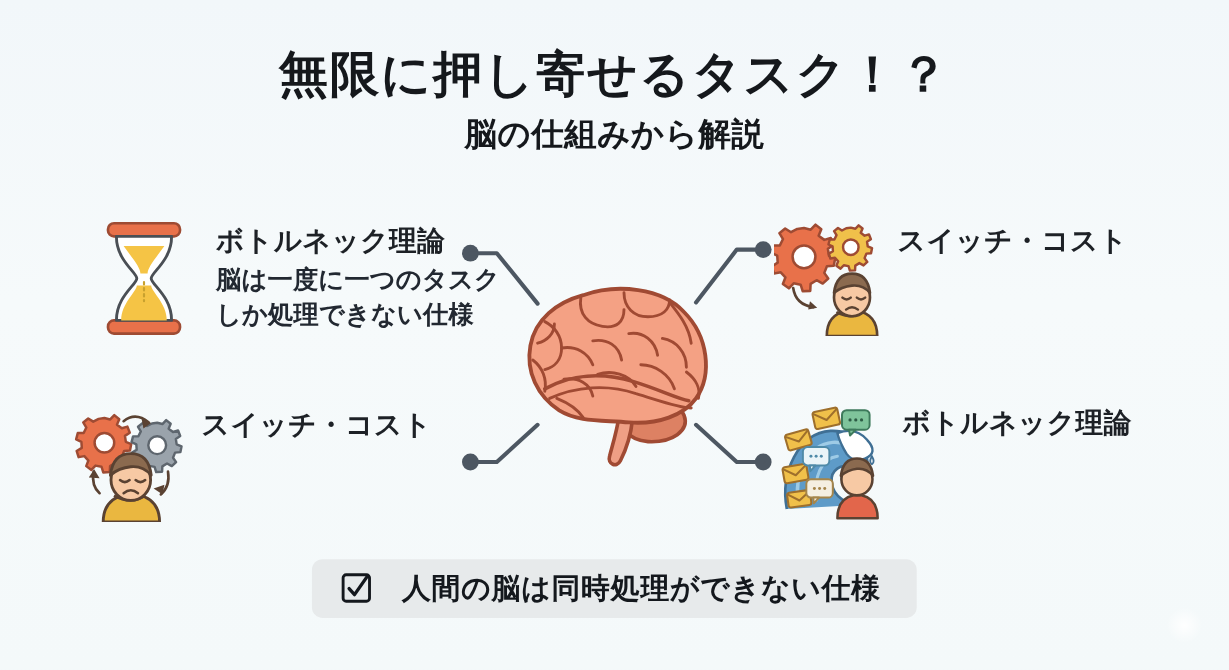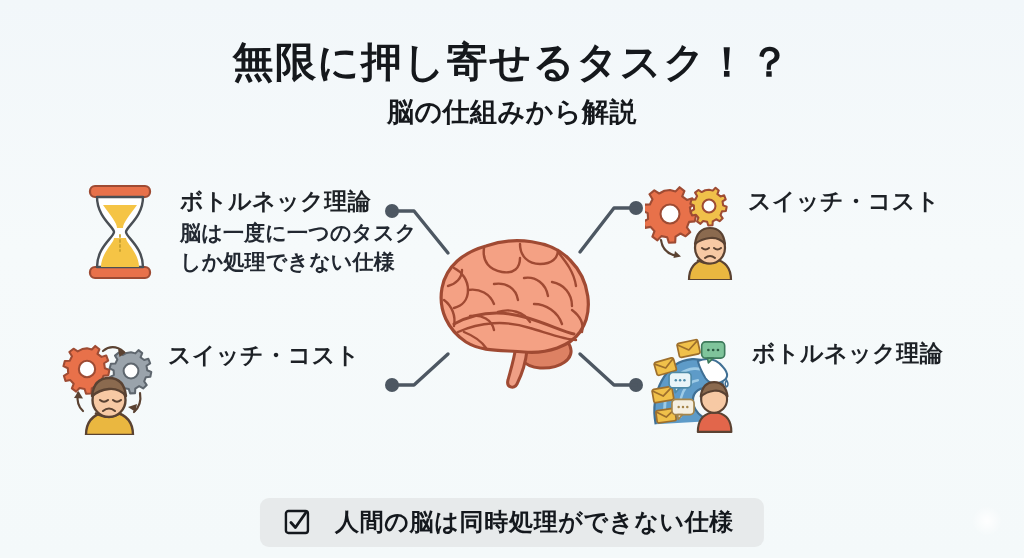--- a/index.html
+++ b/index.html
@@ -110,21 +110,21 @@
   #conn-tl { left: 384px; top: 200px; width: 70px; height: 60px; }
   #conn-tr { left: 578px; top: 198px; width: 66px; height: 62px; }
   #conn-bl { left: 384px; top: 352px; width: 70px; height: 46px; }
   #conn-br { left: 578px; top: 352px; width: 66px; height: 46px; }
 
   
   #footer-banner {
     position: absolute;
     left: 50%;
     transform: translateX(-50%);
-    top: 498px;
+    top: 466px;
     background: #e7eaeb;
     border-radius: 9px;
     padding: 11px 30px 12px 24px;
     display: flex;
     align-items: center;
     gap: 25px;
   }
   #footer-banner .check-icon { flex: 0 0 auto; display: block; }
   .footer-text {
     font-size: 24px;

